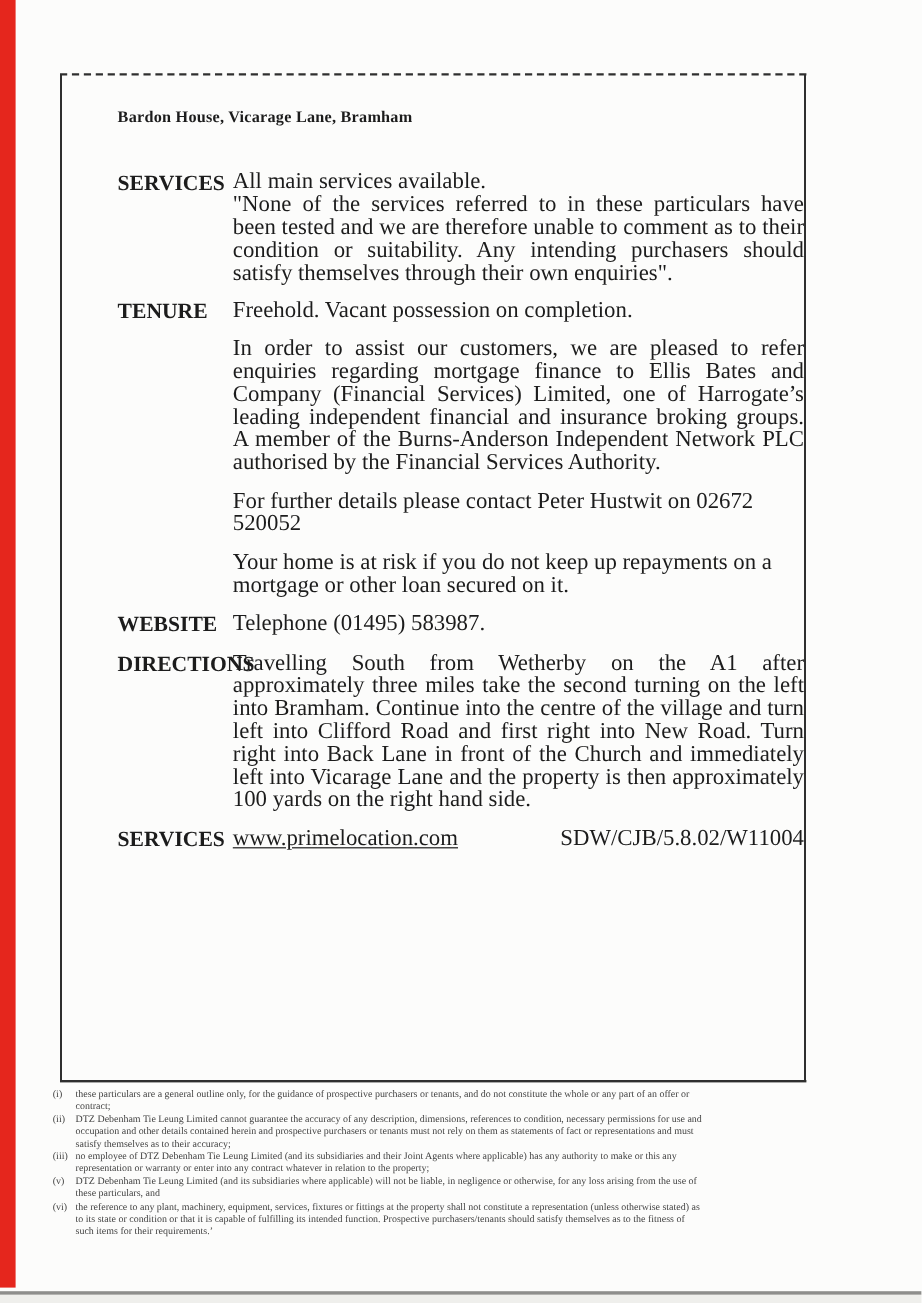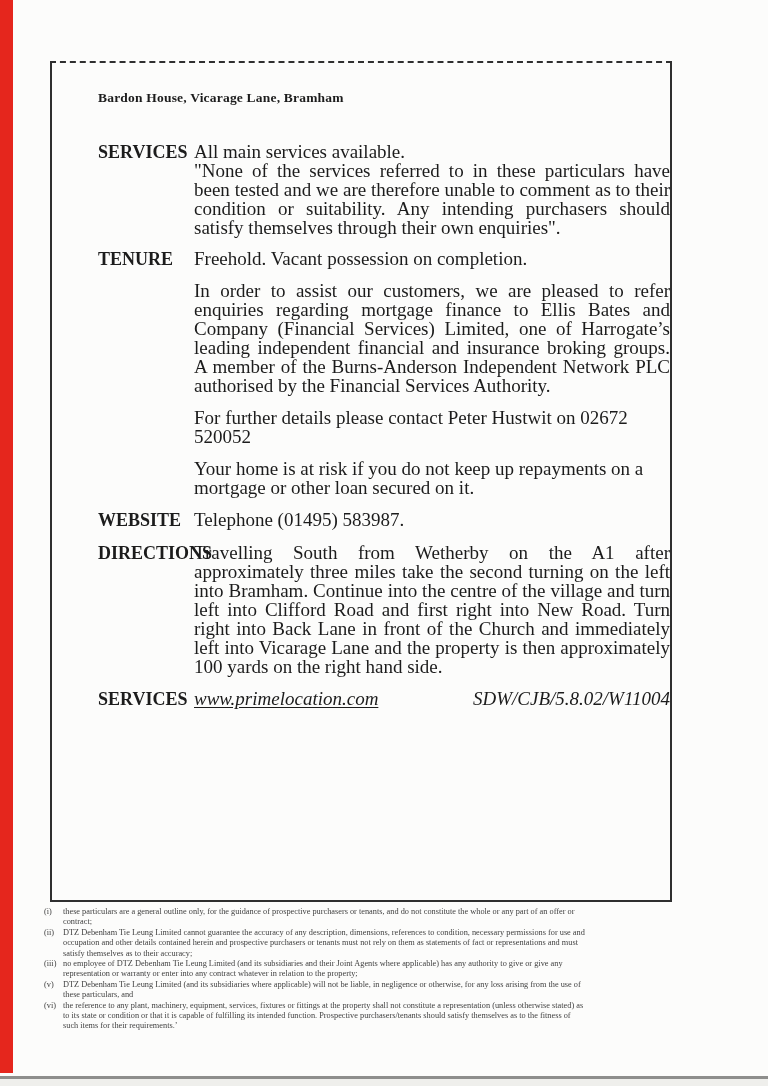--- a/index.html
+++ b/index.html
@@ -56,21 +56,20 @@
   }
   .section-body p.justify { text-align: justify; }
   .section-body p.gap-before { margin-top: 13px; }
   .mb-sec { margin-bottom: 12px; }
   .mb-sec-lg { margin-bottom: 13px; }
   .website-body {
     width: 497px;
     display: flex;
     justify-content: space-between;
     align-items: center;
-    font-style: italic;
   }
   .website-link {
     text-decoration: underline;
     text-underline-offset: 2px;
   }
   .doc-reference { white-space: nowrap; }
   .footnote {
     position: absolute; left: 44px; top: 907px;
     width: 542px;
     font-size: 8.3px;
@@ -140,21 +139,21 @@
   <div class="fn-item">
     <span class="fn-num">(i)</span>
     <span class="fn-text">these particulars are a general outline only, for the guidance of prospective purchasers or tenants, and do not constitute the whole or any part of an offer or contract;</span>
   </div>
   <div class="fn-item">
     <span class="fn-num">(ii)</span>
     <span class="fn-text">DTZ Debenham Tie Leung Limited cannot guarantee the accuracy of any description, dimensions, references to condition, necessary permissions for use and occupation and other details contained herein and prospective purchasers or tenants must not rely on them as statements of fact or representations and must satisfy themselves as to their accuracy;</span>
   </div>
   <div class="fn-item">
     <span class="fn-num">(iii)</span>
-    <span class="fn-text">no employee of DTZ Debenham Tie Leung Limited (and its subsidiaries and their Joint Agents where applicable) has any authority to give or give any representation or warranty or enter into any contract whatever in relation to the property;</span>
+    <span class="fn-text">no employee of DTZ Debenham Tie Leung Limited (and its subsidiaries and their Joint Agents where applicable) has any authority to make or this any representation or warranty or enter into any contract whatever in relation to the property;</span>
   </div>
   <div class="fn-item">
     <span class="fn-num">(v)</span>
     <span class="fn-text">DTZ Debenham Tie Leung Limited (and its subsidiaries where applicable) will not be liable, in negligence or otherwise, for any loss arising from the use of these particulars, and</span>
   </div>
   <div class="fn-item">
     <span class="fn-num">(vi)</span>
     <span class="fn-text">the reference to any plant, machinery, equipment, services, fixtures or fittings at the property shall not constitute a representation (unless otherwise stated) as to its state or condition or that it is capable of fulfilling its intended function. Prospective purchasers/tenants should satisfy themselves as to the fitness of such items for their requirements.’</span>
   </div>
 </div>

